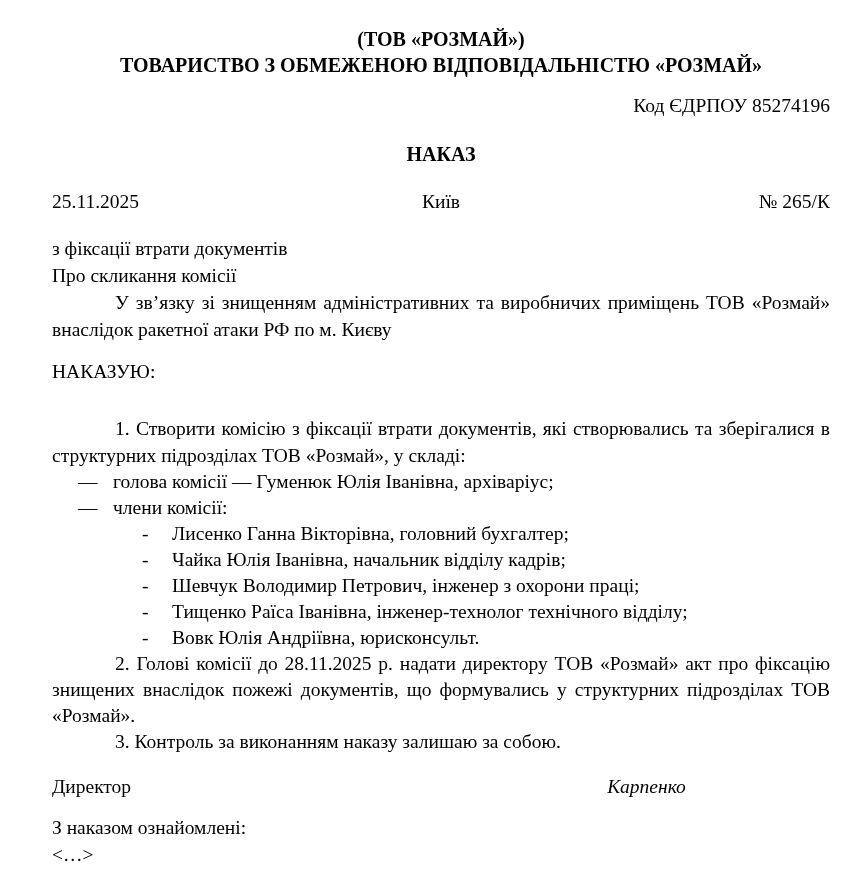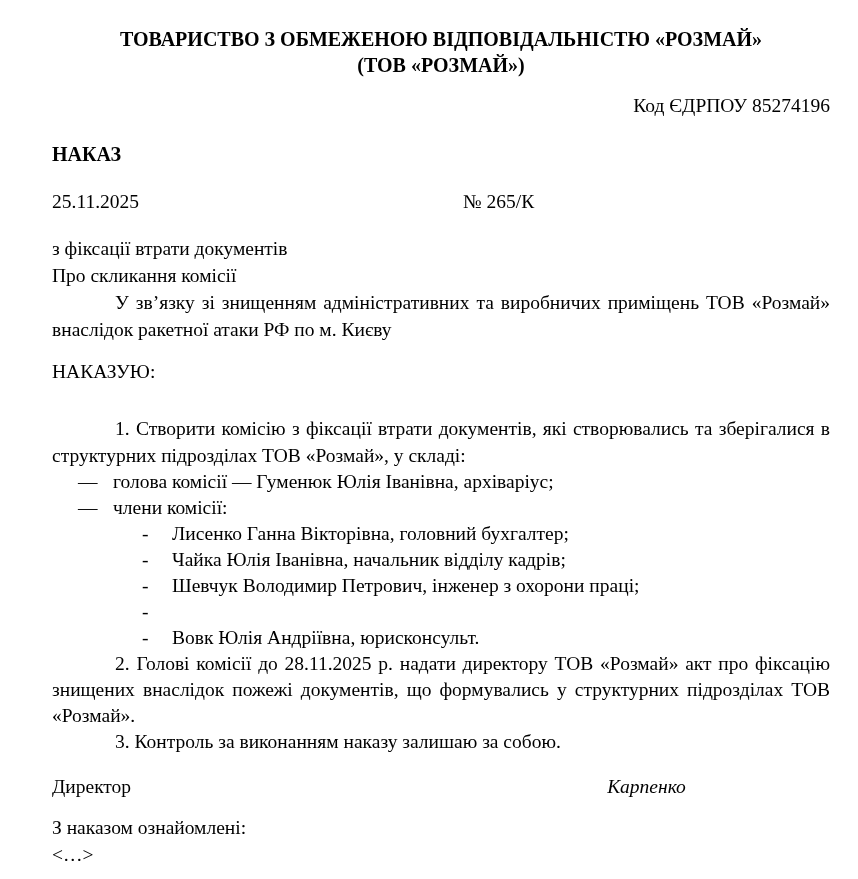--- a/index.html
+++ b/index.html
@@ -21,33 +21,34 @@
     font-weight: bold;
     font-size: 20px;
     line-height: 26px;
   }
   .code-line {
     margin-top: 14px;
     text-align: right;
   }
   .doc-type {
     margin-top: 22px;
+    text-align: center;
     font-weight: bold;
     font-size: 20px;
   }
   .triple-row {
     margin-top: 20px;
     display: flex;
     width: 100%;
     gap: 44px;
   }
   .triple-row > div { flex: 1 1 0; }
   .triple-row .left   { text-align: left; }
   .triple-row .center { text-align: center; }
-  .triple-row .right  { }
+  .triple-row .right  { text-align: right; }
   .subject { margin-top: 20px; }
   .para {
     text-align: justify;
     text-indent: 63px;
   }
   .preamble   { }
   .order-word { margin-top: 15px; }
   .item1      { margin-top: 30px; }
   .committee-row {
     display: flex;
@@ -74,30 +75,31 @@
   .signature-row { margin-top: 18px; }
   .signature-row .center { font-style: italic; }
   .acknowledgement { margin-top: 14px; }
 </style>
 </head>
 <body>
 
 <div class="page">
 
   <div class="company-title">
+    <div>(ТОВ «РОЗМАЙ»)</div>
     <div>ТОВАРИСТВО З ОБМЕЖЕНОЮ ВІДПОВІДАЛЬНІСТЮ «РОЗМАЙ»</div>
-    <div>(ТОВ «РОЗМАЙ»)</div>
   </div>
 
   <div class="code-line">Код ЄДРПОУ 85274196</div>
 
   <div class="doc-type">НАКАЗ</div>
 
   <div class="triple-row">
     <div class="left">25.11.2025</div>
+    <div class="center">Київ</div>
     <div class="right">№ 265/К</div>
   </div>
 
   <div class="subject">
     <div>з фіксації втрати документів</div>
     <div>Про скликання комісії</div>
   </div>
 
   <div class="para preamble">У зв’язку зі знищенням адміністративних та виробничих приміщень ТОВ «Розмай» внаслідок ракетної атаки РФ по м. Києву</div>
 
@@ -122,20 +124,21 @@
   <div class="member-row">
     <span class="marker">-</span>
     <span class="member-text">Чайка Юлія Іванівна, начальник відділу кадрів;</span>
   </div>
   <div class="member-row">
     <span class="marker">-</span>
     <span class="member-text">Шевчук Володимир Петрович, інженер з охорони праці;</span>
   </div>
   <div class="member-row">
     <span class="marker">-</span>
+    <span class="member-text">Тищенко Раїса Іванівна, інженер-технолог технічного відділу;</span>
   </div>
   <div class="member-row">
     <span class="marker">-</span>
     <span class="member-text">Вовк Юлія Андріївна, юрисконсульт.</span>
   </div>
 
   <div class="para item23">2. Голові комісії до 28.11.2025 р. надати директору ТОВ «Розмай» акт про фіксацію знищених внаслідок пожежі документів, що формувались у структурних підрозділах ТОВ «Розмай».</div>
   <div class="para item23">3. Контроль за виконанням наказу залишаю за собою.</div>
 
   <div class="triple-row signature-row">

